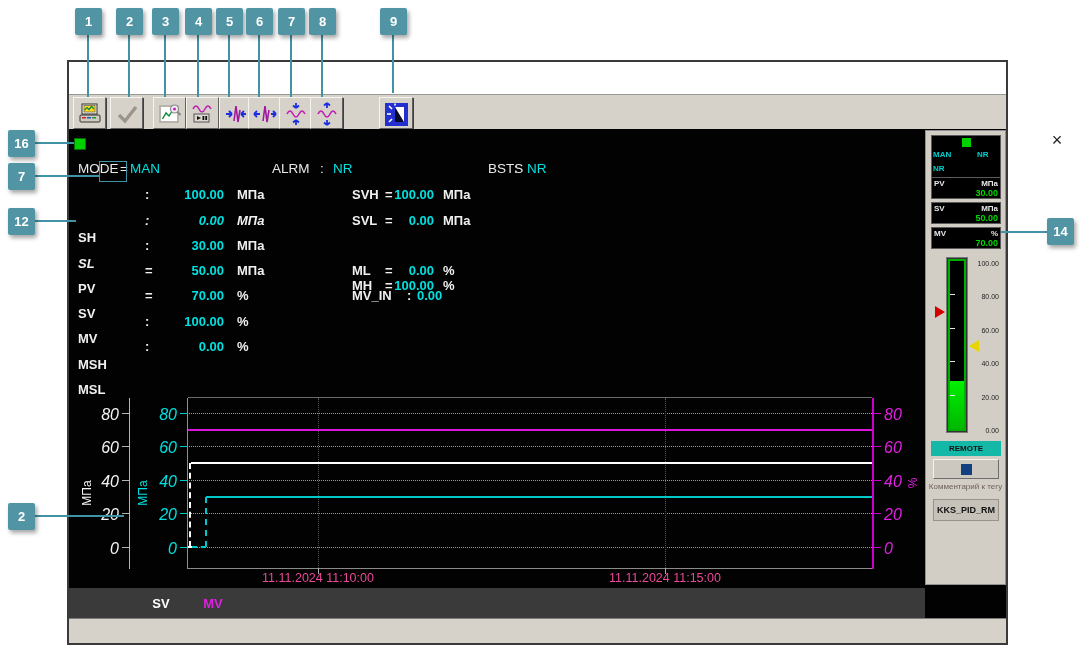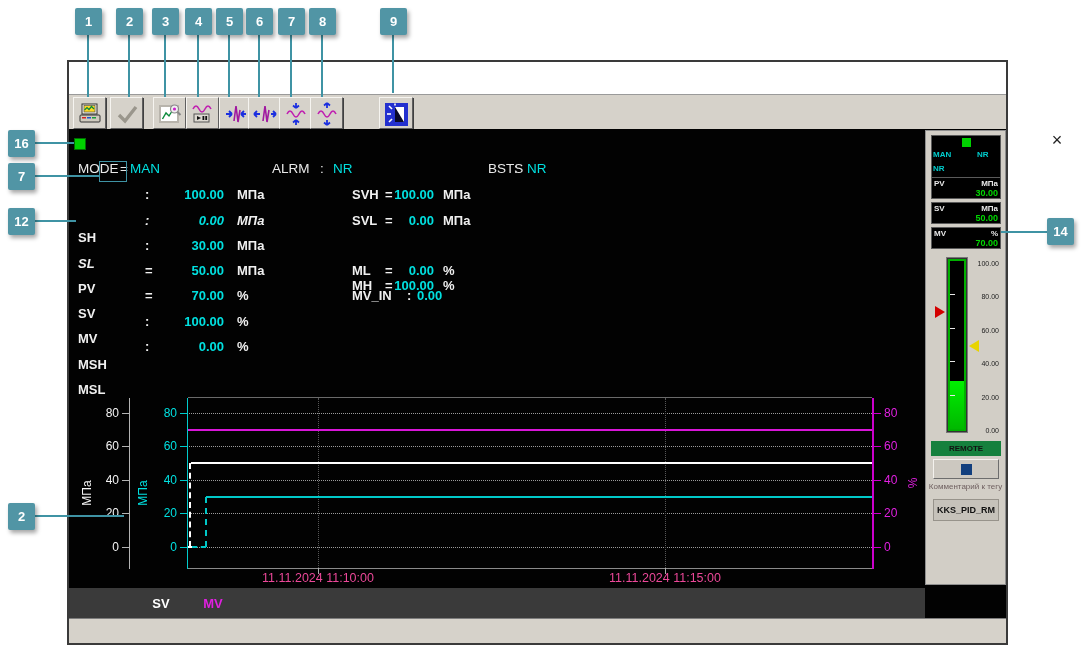--- a/index.html
+++ b/index.html
@@ -43,21 +43,21 @@
   .rrow .c-name{left:0;}
   .rrow .c-sep{left:33px;}
   .rrow .c-val{left:40px;width:42px;text-align:right;}
   .rrow .c-unit{left:91px;}
   .rrow .c-sep2{left:55px;}
   .rrow .c-val2{left:65px;}
 
   
   .gridh{position:absolute;left:189px;width:683px;height:0;border-top:1px dotted #9a9a9a;}
   .gridv{position:absolute;top:398px;height:170px;width:0;border-left:1px dotted #565656;}
-  .tick-lbl{position:absolute;width:27px;text-align:right;font-size:12px;}
+  .tick-lbl{position:absolute;width:27px;text-align:right;font-size:16px;font-style:italic;}
   .vlabel{position:absolute;width:60px;height:14px;text-align:center;font-size:12px;
           transform:rotate(-90deg);}
   .xts{position:absolute;width:180px;text-align:center;font-size:12.5px;color:#ec4899;}
   .legendbar{position:absolute;left:69px;top:588px;width:856px;height:30px;background:#3a3a3a;}
   .legend-item{position:absolute;top:596px;width:30px;text-align:center;
                font-weight:bold;font-size:13px;}
 
   
   .sidebar{position:absolute;left:925px;top:130px;width:81px;height:455px;
            background:#d2cec6;border:1px solid #8f8f8f;box-sizing:border-box;}
@@ -383,21 +383,21 @@
   </div>
   <span class="gscale" style="top:260px;">100.00</span>
   <span class="gscale" style="top:293px;">80.00</span>
   <span class="gscale" style="top:327px;">60.00</span>
   <span class="gscale" style="top:360px;">40.00</span>
   <span class="gscale" style="top:394px;">20.00</span>
   <span class="gscale" style="top:427px;">0.00</span>
   <div class="tri-red"></div>
   <div class="tri-yel"></div>
 
-  <div class="abs" style="left:931px;top:441px;width:70px;height:15px;background:#15803d;
+  <div class="abs" style="left:931px;top:441px;width:70px;height:15px;background:#14b8a6;
        font-size:8px;font-weight:bold;color:#111;text-align:center;line-height:15px;">REMOTE</div>
 
   <button class="abs" style="left:933px;top:459px;width:66px;height:20px;background:#ccc8c0;
        border:1px solid;border-color:#f4f2ee #6d6d6d #6d6d6d #f4f2ee;padding:0;">
     <span style="display:block;width:11px;height:11px;margin:0 auto;background:#123f7e;"></span>
   </button>
 
   <div class="abs" style="left:925px;top:482px;width:81px;text-align:center;font-size:8px;color:#6e5f5f;">Комментарий к тегу</div>
 
   <div class="abs" style="left:933px;top:499px;width:66px;height:22px;background:#c6c2ba;

